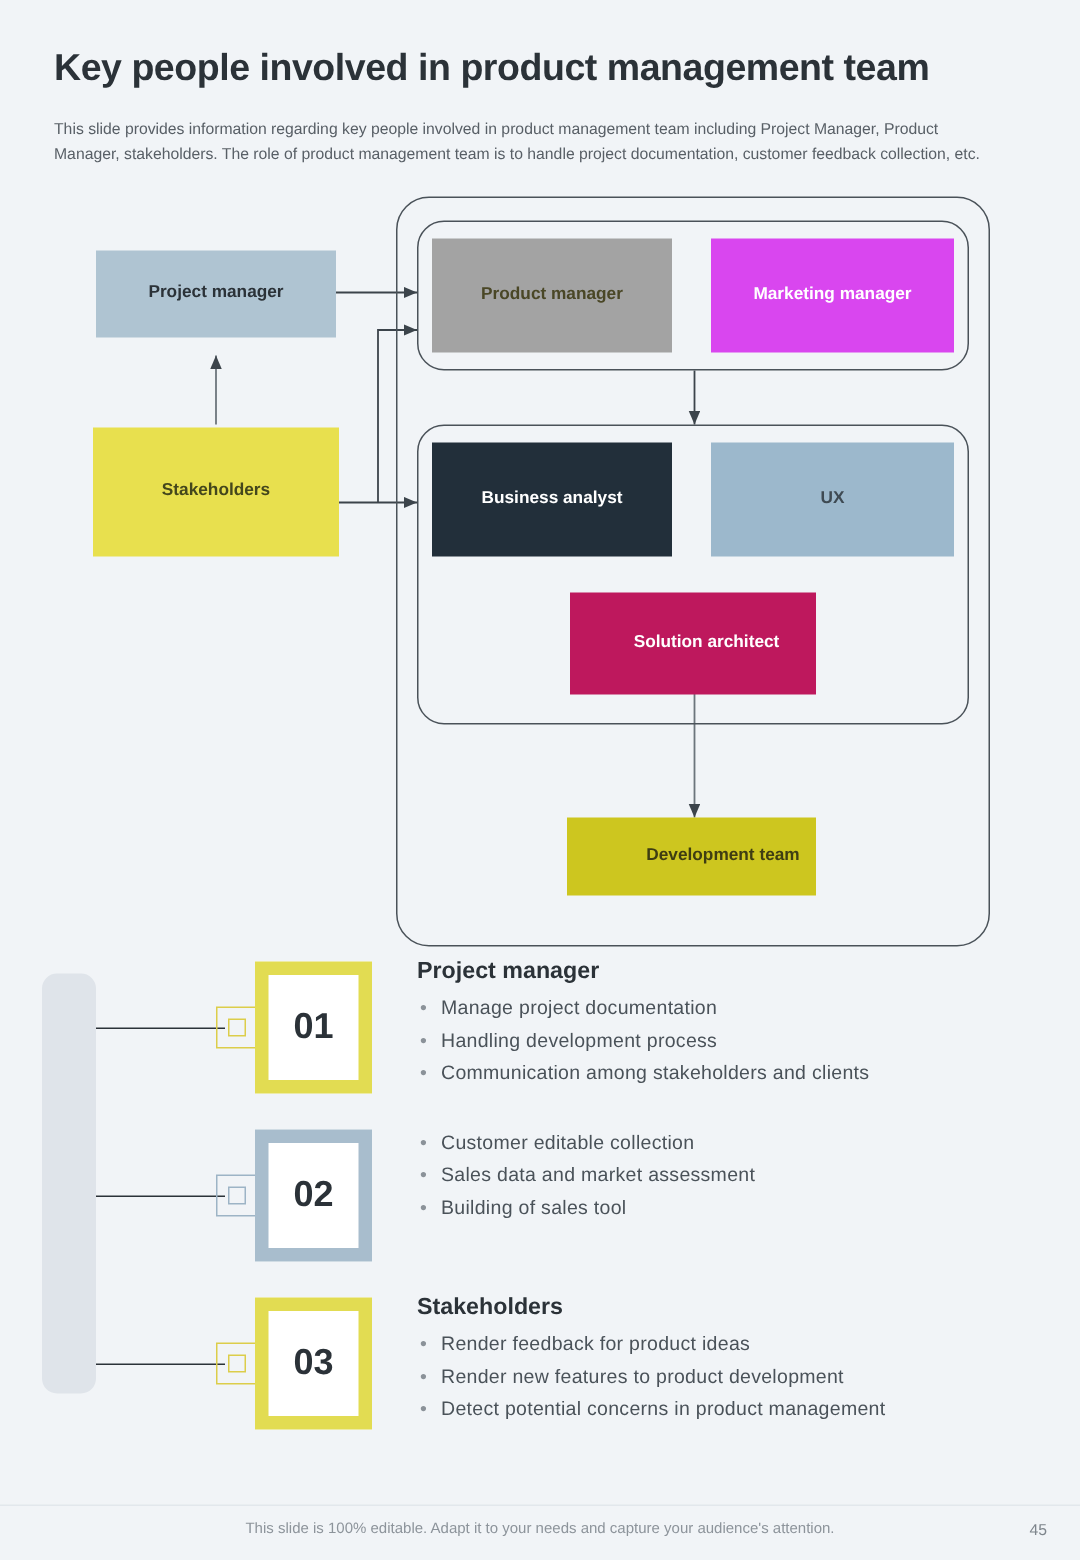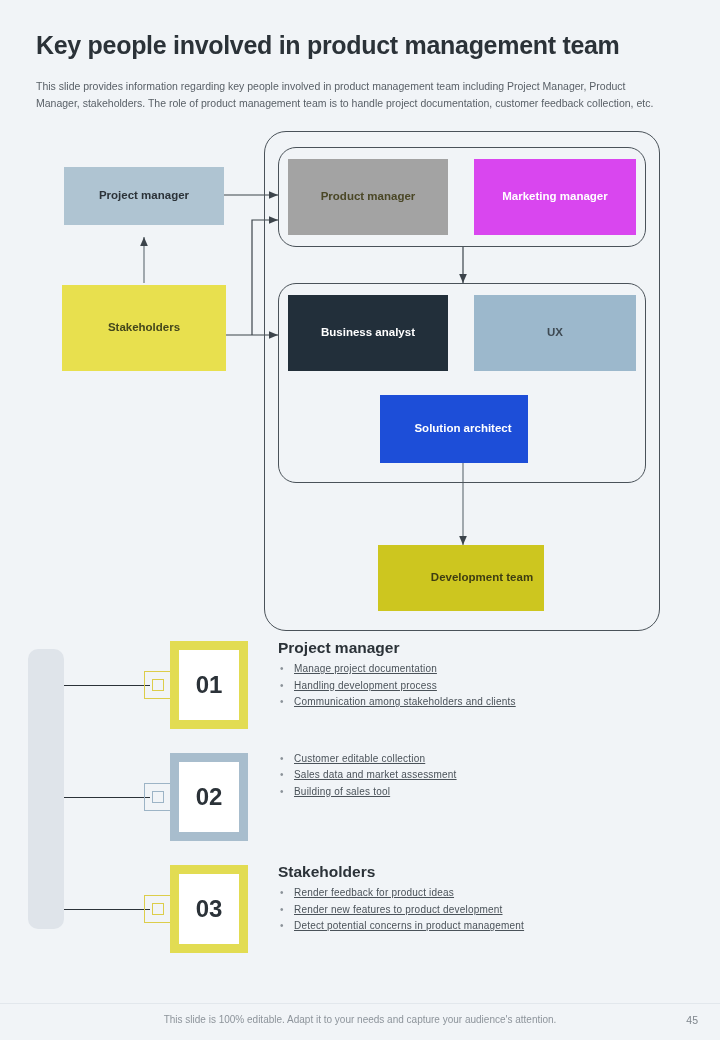--- a/index.html
+++ b/index.html
@@ -152,27 +152,26 @@
     color: #2b3238;
     margin: 0 0 4px 0;
     line-height: 1.2;
   }
   .bullets {
     margin: 0;
     padding: 0;
     list-style: none;
   }
   .bullets li {
-    font-size: 10px;
+    font-size: 13px;
     color: #4a5259;
     line-height: 1.65;
     padding-left: 16px;
     position: relative;
     letter-spacing: 0.2px;
-    text-decoration: underline;
   }
   .bullets li::before {
     content: "\2022";
     position: absolute;
     left: 2px;
     color: #8b9299;
   }
 
   
   .footer {
@@ -242,23 +241,23 @@
   <div class="node" style="left:62px; top:160px; width:164px; height:86px; background:#e8e04e; color:#44471c;">Stakeholders</div>
 
   <div class="node" style="left:288px; top:34px; width:160px; height:76px; background:#a3a3a3; color:#4a4726;">Product manager</div>
 
   <div class="node" style="left:474px; top:34px; width:162px; height:76px; background:#d946ef; color:#ffffff;">Marketing manager</div>
 
   <div class="node" style="left:474px; top:170px; width:162px; height:76px; background:#9cb8cc; color:#3e4a53;">UX</div>
 
   <div class="node" style="left:288px; top:170px; width:160px; height:76px; background:#222f3a; color:#ffffff;">Business analyst</div>
 
-  <div class="node" style="left:380px; top:270px; width:148px; height:68px; background:#1d4ed8; color:#ffffff;padding-left:24px;">Solution architect</div>
-
-  <div class="node" style="left:378px; top:420px; width:166px; height:66px; background:#cdc61f; color:#3e3d12;padding-left:48px;">Development team</div>
+  <div class="node" style="left:380px; top:270px; width:164px; height:68px; background:#be185d; color:#ffffff;padding-left:24px;">Solution architect</div>
+
+  <div class="node" style="left:378px; top:420px; width:166px; height:52px; background:#cdc61f; color:#3e3d12;padding-left:48px;">Development team</div>
 </div>
 
 <div class="list-area">
   <div class="rail"></div>
 
   <div class="item" style="top:0px;">
     <div class="connector-line"></div>
     <div class="connector-sq-outer"></div>
     <div class="connector-sq-inner"></div>
     <div class="num-box">01</div>

